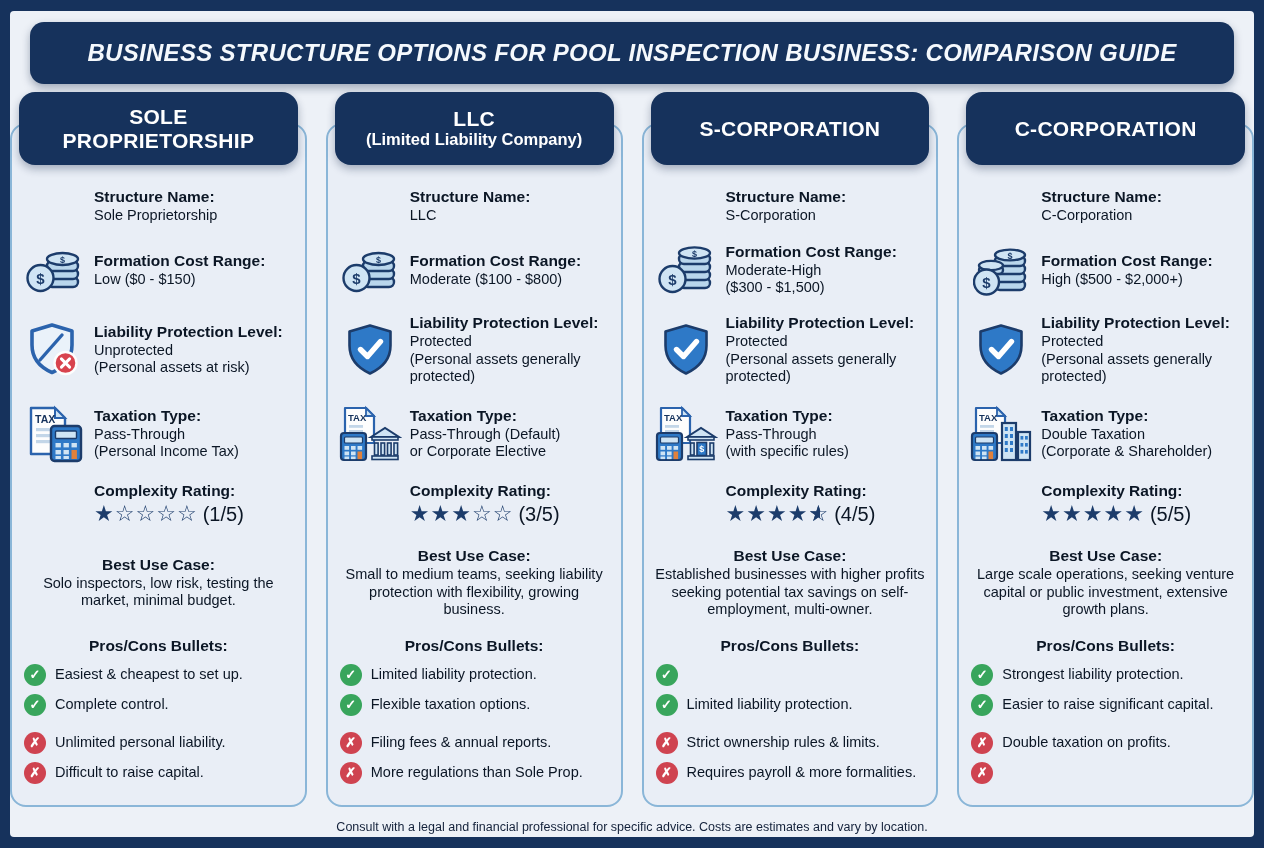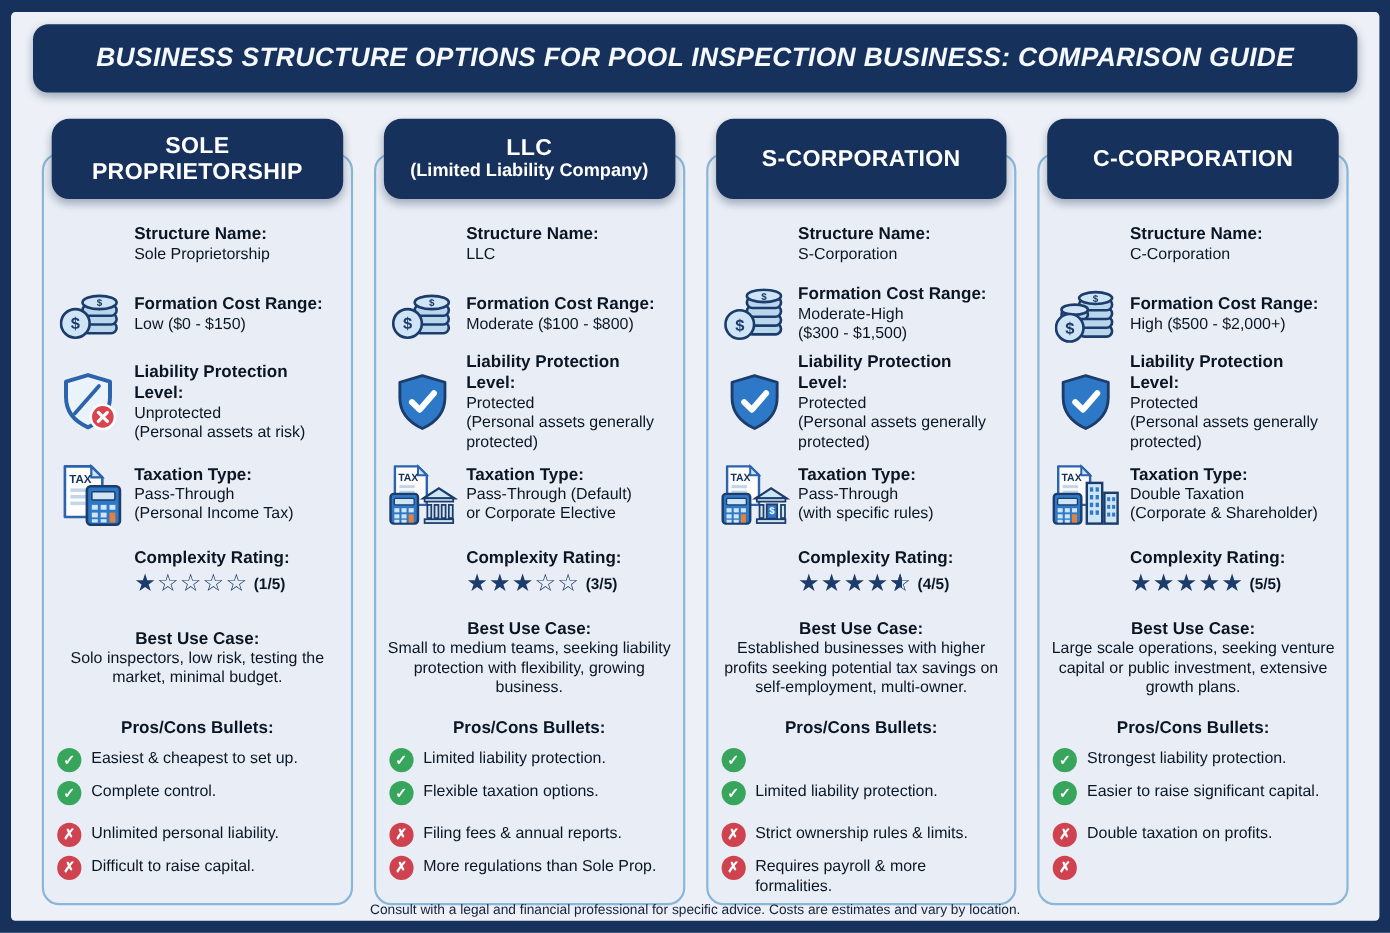--- a/index.html
+++ b/index.html
@@ -13,21 +13,21 @@
     position:absolute; left:10px; right:10px; top:11px; bottom:11px;
     background:var(--page-bg,#edf1f7); border-radius:4px;
   }
   .title-banner {
     margin:11px 20px 0; height:62px;
     background:var(--navy,#16325c); border-radius:14px;
     display:flex; align-items:center; justify-content:center;
     color:#f5f9fd; font-weight:bold; font-size:24px; letter-spacing:.3px;
     white-space:nowrap; box-shadow:0 4px 9px rgba(14,34,68,.35);font-style:italic;
   }
-  .cols { display:flex; gap:19px; padding:0 28px; margin-top:24px; }
+  .cols { display:flex; gap:19px; padding:0 0; margin-top:8px; }
   .col { flex:1; position:relative; min-width:0; }
   .pill {
     position:absolute; top:0; left:9px; right:9px; height:73px; z-index:2;
     background:var(--navy,#16325c); border-radius:16px;
     display:flex; flex-direction:column; align-items:center; justify-content:center;
     color:#fff; text-align:center; box-shadow:0 4px 8px rgba(14,34,68,.32);
   }
   .pill-main { font-weight:bold; font-size:21px; line-height:1.12; white-space:pre-line; letter-spacing:.3px; }
   .pill-sub  { font-weight:bold; font-size:16.5px; line-height:1.2; }
   .card {
@@ -48,21 +48,21 @@
   .r-complexity { min-height:62px; }
   .center-block {
     display:flex; flex-direction:column; justify-content:center;
     text-align:center; margin:0 2px;
   }
   .r-bestuse { min-height:96px; }
   .stars-line { margin-top:2px; display:flex; align-items:center; }
   .stars { font-size:22px; color:var(--star,#1c3c6b); letter-spacing:1px; line-height:1; }
   .st { display:inline-block; position:relative; }
   .st.half .h-fill { position:absolute; left:0; top:0; width:55%; overflow:hidden; }
-  .rating-label { font-size:14px; font-weight:bold; margin-left:5px; }
+  .rating-label { font-size:20px; font-weight:normal; margin-left:5px; }
   .proscons-head { margin:6px 0 4px; }
   .bullets { margin-top:4px; padding:0 4px; }
   .bullet { display:flex; align-items:flex-start; gap:9px; margin:8px 0; text-align:left; }
   .bicon {
     flex:0 0 22px; height:22px; border-radius:50%;
     display:flex; align-items:center; justify-content:center;
     color:#fff; font-size:13px; font-weight:bold;
   }
   .bicon.check { background:var(--green,#38a55c); }
   .bicon.cross { background:var(--red,#cf4350); }

